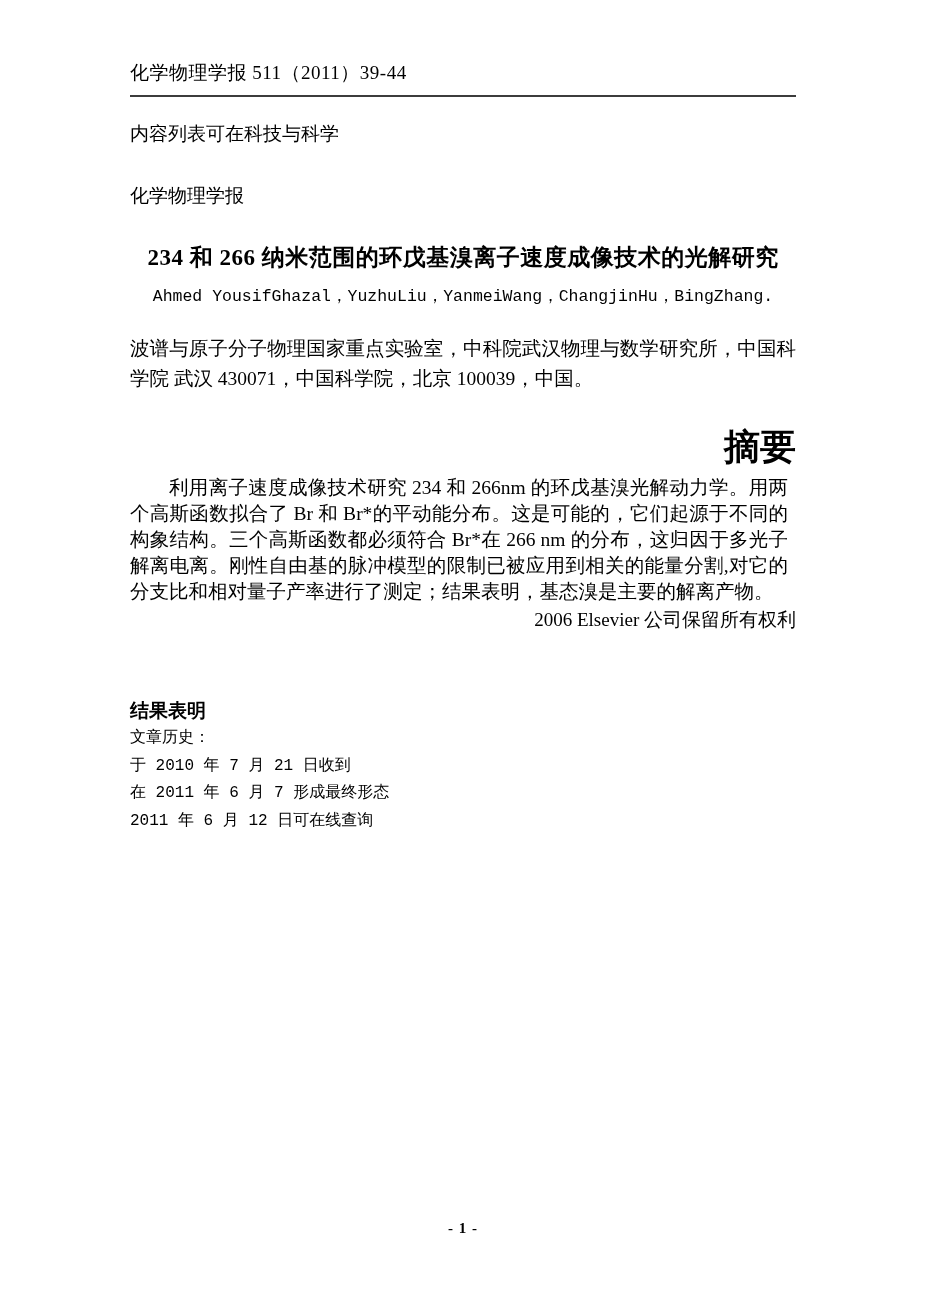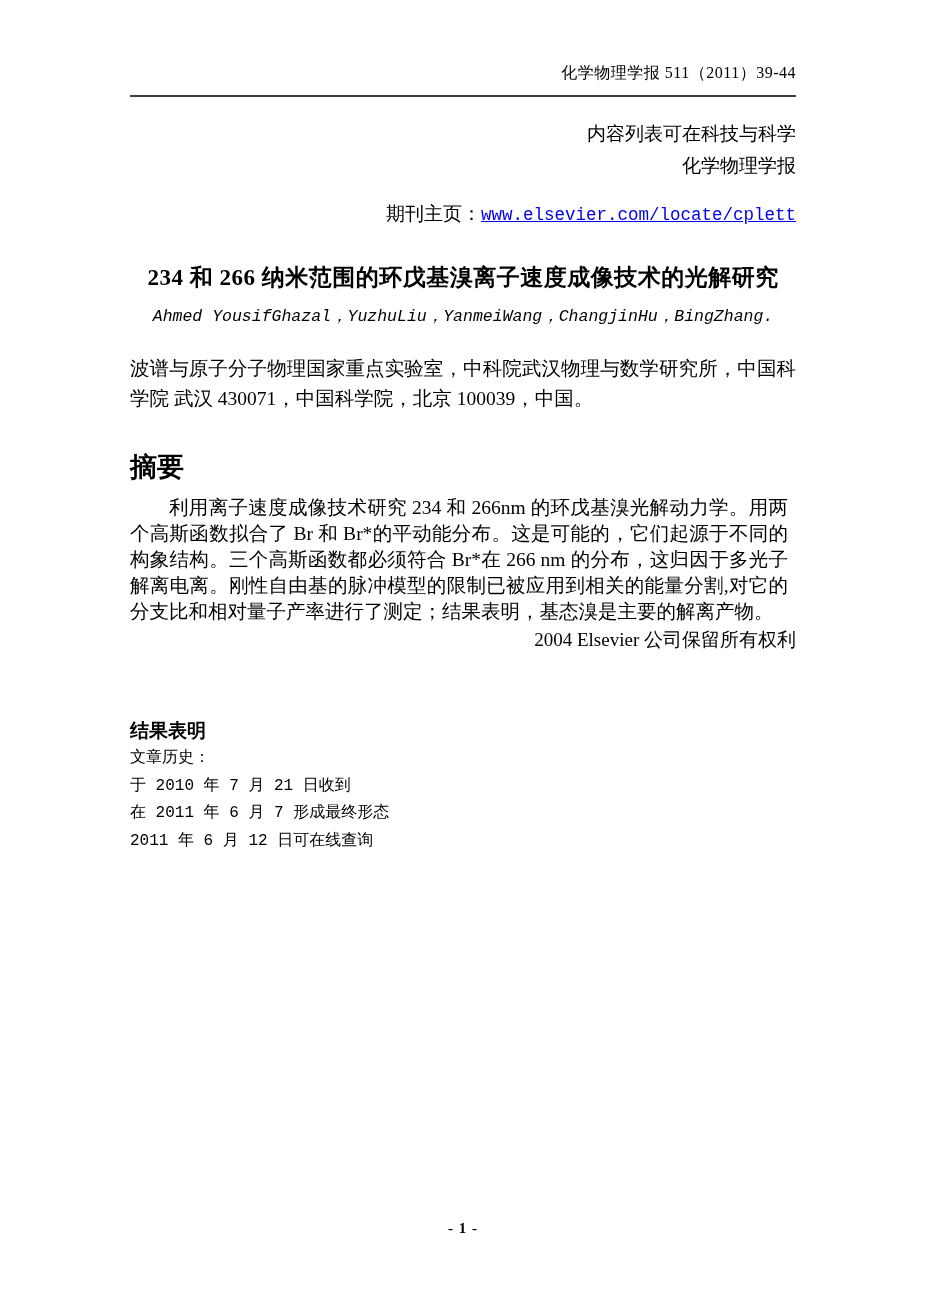--- a/index.html
+++ b/index.html
@@ -9,37 +9,37 @@
     height: 1309px;
     margin: 0 auto;
     background: #ffffff;
     color: #000000;
     font-family: "Liberation Serif", "DejaVu Serif", serif;
     box-sizing: border-box;
     padding: 60px 130px 0 130px;
     overflow: hidden;
   }
   .running-head {
-    text-align: right;
-    font-size: 16px;
+    text-align: left;
+    font-size: 19px;
     line-height: 26px;
     letter-spacing: 0.5px;
   }
   .head-rule {
     border: none;
     border-top: 2.5px solid #3c3c3c;
     margin: 9px 0 0 0;
   }
   .center-line {
-    text-align: right;
+    text-align: left;
     font-size: 19px;
     line-height: 25px;
   }
   .banner-1 { margin-top: 24px; }
-  .banner-2 { margin-top: 7px; }
+  .banner-2 { margin-top: 37px; }
   .homepage { margin-top: 23px; }
   .homepage .label { font-size: 19px; }
   .homepage a.link {
     font-family: "Liberation Mono", "DejaVu Sans Mono", monospace;
     font-size: 17.5px;
     color: #0000ee;
     text-decoration: underline;
     cursor: pointer;
   }
   h1.title {
@@ -49,32 +49,31 @@
     font-weight: bold;
     line-height: 31px;
     letter-spacing: 0.5px;
   }
   .authors {
     margin-top: 13px;
     text-align: center;
     font-family: "Liberation Mono", "DejaVu Sans Mono", monospace;
     font-size: 16.5px;
     line-height: 22px;
-    font-style: italic;
   }
   p.affiliation {
     margin: 26px 0 16px 0;
     font-size: 19.5px;
     line-height: 30px;
     text-align: justify;
   }
   h2.abstract-heading {
     margin: 36px 0 0 0;
-    text-align: left;
-    font-size: 27px;
+    text-align: right;
+    font-size: 36px;
     font-weight: bold;
     line-height: 34px;
   }
   p.abstract {
     margin: 11px 8px 0 0;
     font-size: 19.5px;
     line-height: 26px;
     text-align: justify;
     text-indent: 2em;
   }
@@ -111,35 +110,32 @@
 <div class="page">
 
   <div class="running-head">化学物理学报 511（2011）39-44</div>
 
   <hr class="head-rule">
 
   <div class="center-line banner-1">内容列表可在科技与科学</div>
 
   <div class="center-line banner-2">化学物理学报</div>
 
-  <div class="center-line homepage">
-    <span class="label">期刊主页：</span><a class="link">www.elsevier.com/locate/cplett</a>
-  </div>
 
   <h1 class="title">234 和 266 纳米范围的环戊基溴离子速度成像技术的光解研究</h1>
 
   <div class="authors">Ahmed YousifGhazal，YuzhuLiu，YanmeiWang，ChangjinHu，BingZhang.</div>
 
   <p class="affiliation">波谱与原子分子物理国家重点实验室，中科院武汉物理与数学研究所，中国科学院 武汉 430071，中国科学院，北京 100039，中国。</p>
 
   <h2 class="abstract-heading">摘要</h2>
 
   <p class="abstract">利用离子速度成像技术研究 234 和 266nm 的环戊基溴光解动力学。用两个高斯函数拟合了 Br 和 Br*的平动能分布。这是可能的，它们起源于不同的构象结构。三个高斯函数都必须符合 Br*在 266 nm 的分布，这归因于多光子解离电离。刚性自由基的脉冲模型的限制已被应用到相关的能量分割,对它的分支比和相对量子产率进行了测定；结果表明，基态溴是主要的解离产物。</p>
 
-  <div class="rights">2004 Elsevier 公司保留所有权利</div>
+  <div class="rights">2006 Elsevier 公司保留所有权利</div>
 
   <div class="article-info">
     <div class="info-heading">结果表明</div>
     <div class="info-line">文章历史：</div>
     <div class="info-line">于 2010 年 7 月 21 日收到</div>
     <div class="info-line">在 2011 年 6 月 7 形成最终形态</div>
     <div class="info-line">2011 年 6 月 12 日可在线查询</div>
   </div>
 
   <div class="footer">- 1 -</div>

